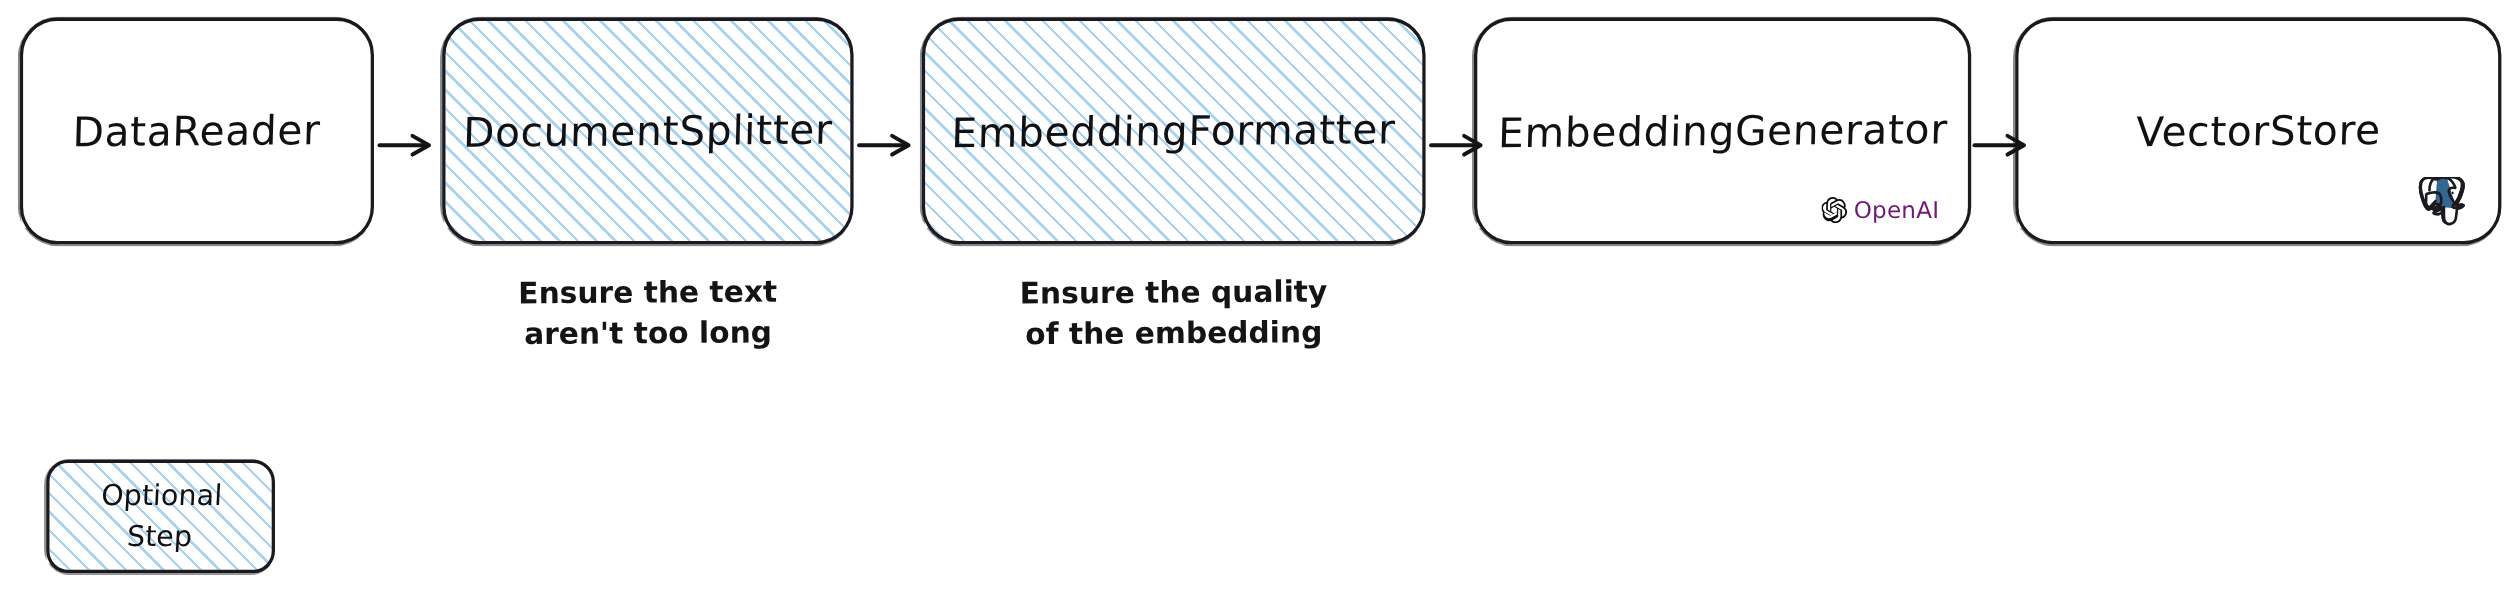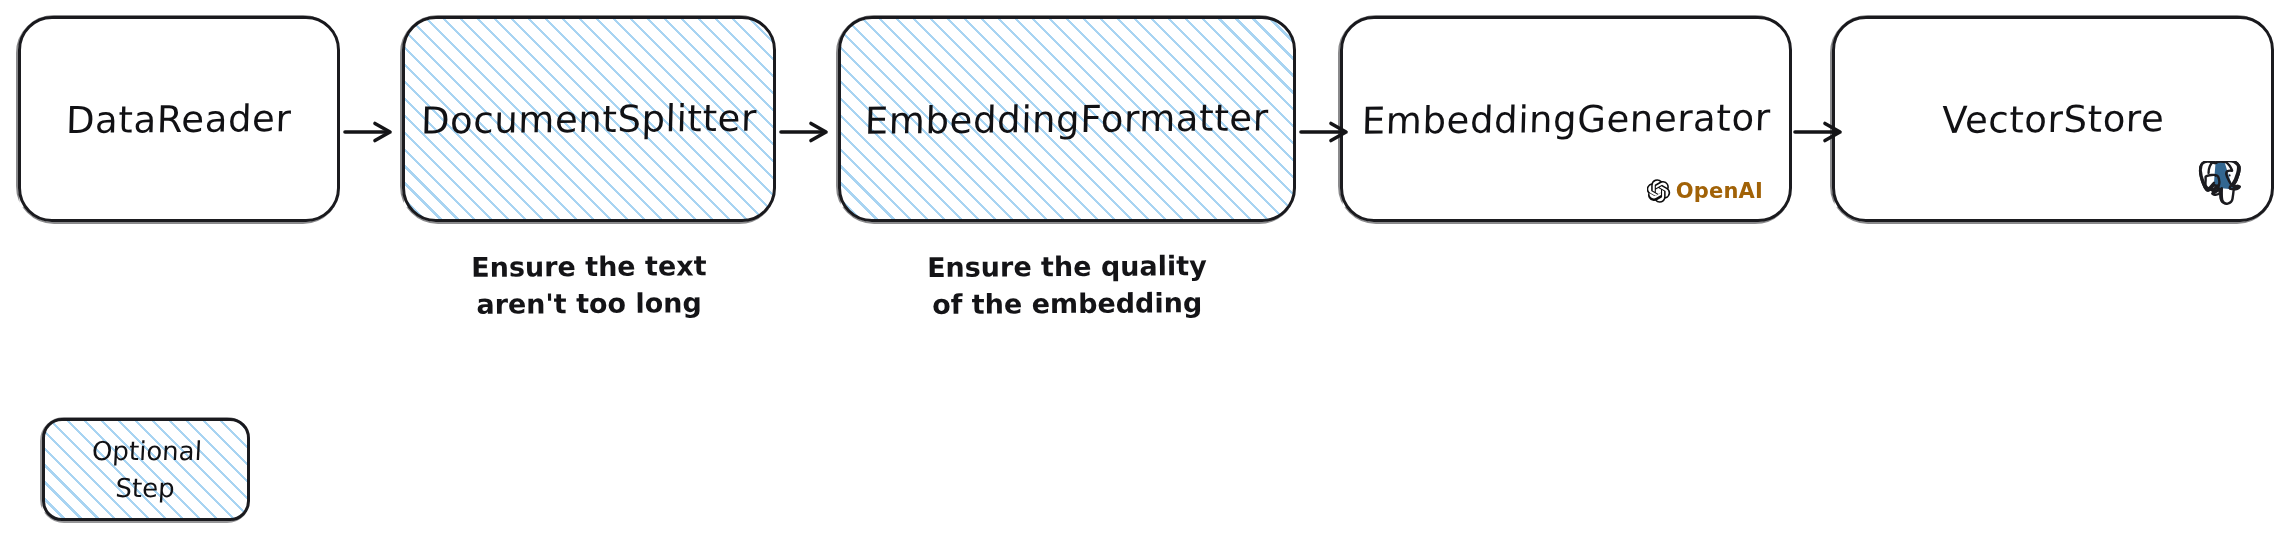--- a/index.html
+++ b/index.html
@@ -75,22 +75,22 @@
     right: 26px;
     bottom: 16px;
     z-index: 4;
     display: flex;
     align-items: center;
     gap: 5px;
   }
   .vendor-text {
     font-family: "DejaVu Sans", sans-serif;
     font-size: 21px;
-    font-weight: 700;
-    color: #a16207;
+    font-weight: 400;
+    color: #701a75;
     letter-spacing: .2px;
   }
 
   
   .arrow {
     position: absolute;
     z-index: 5;
   }
 
   

